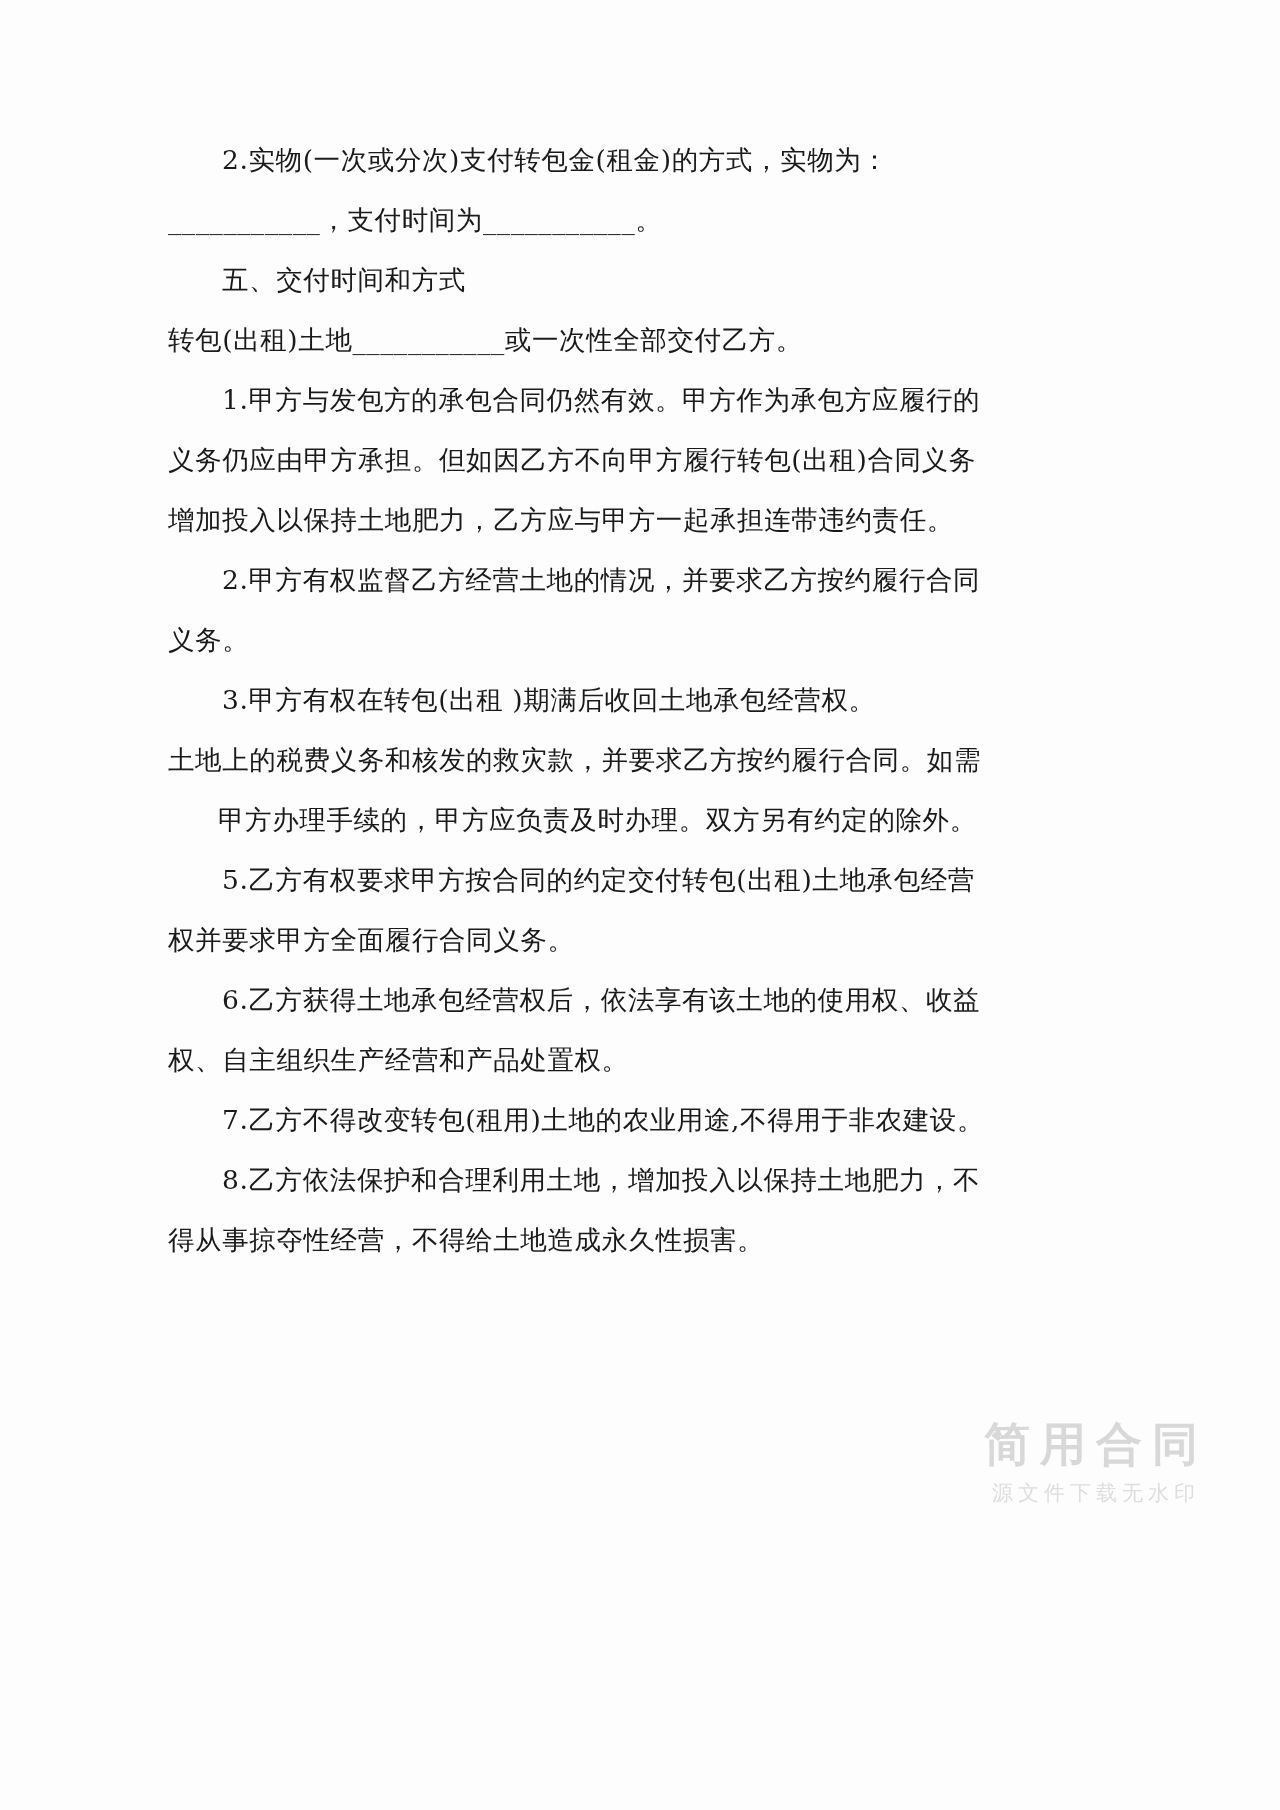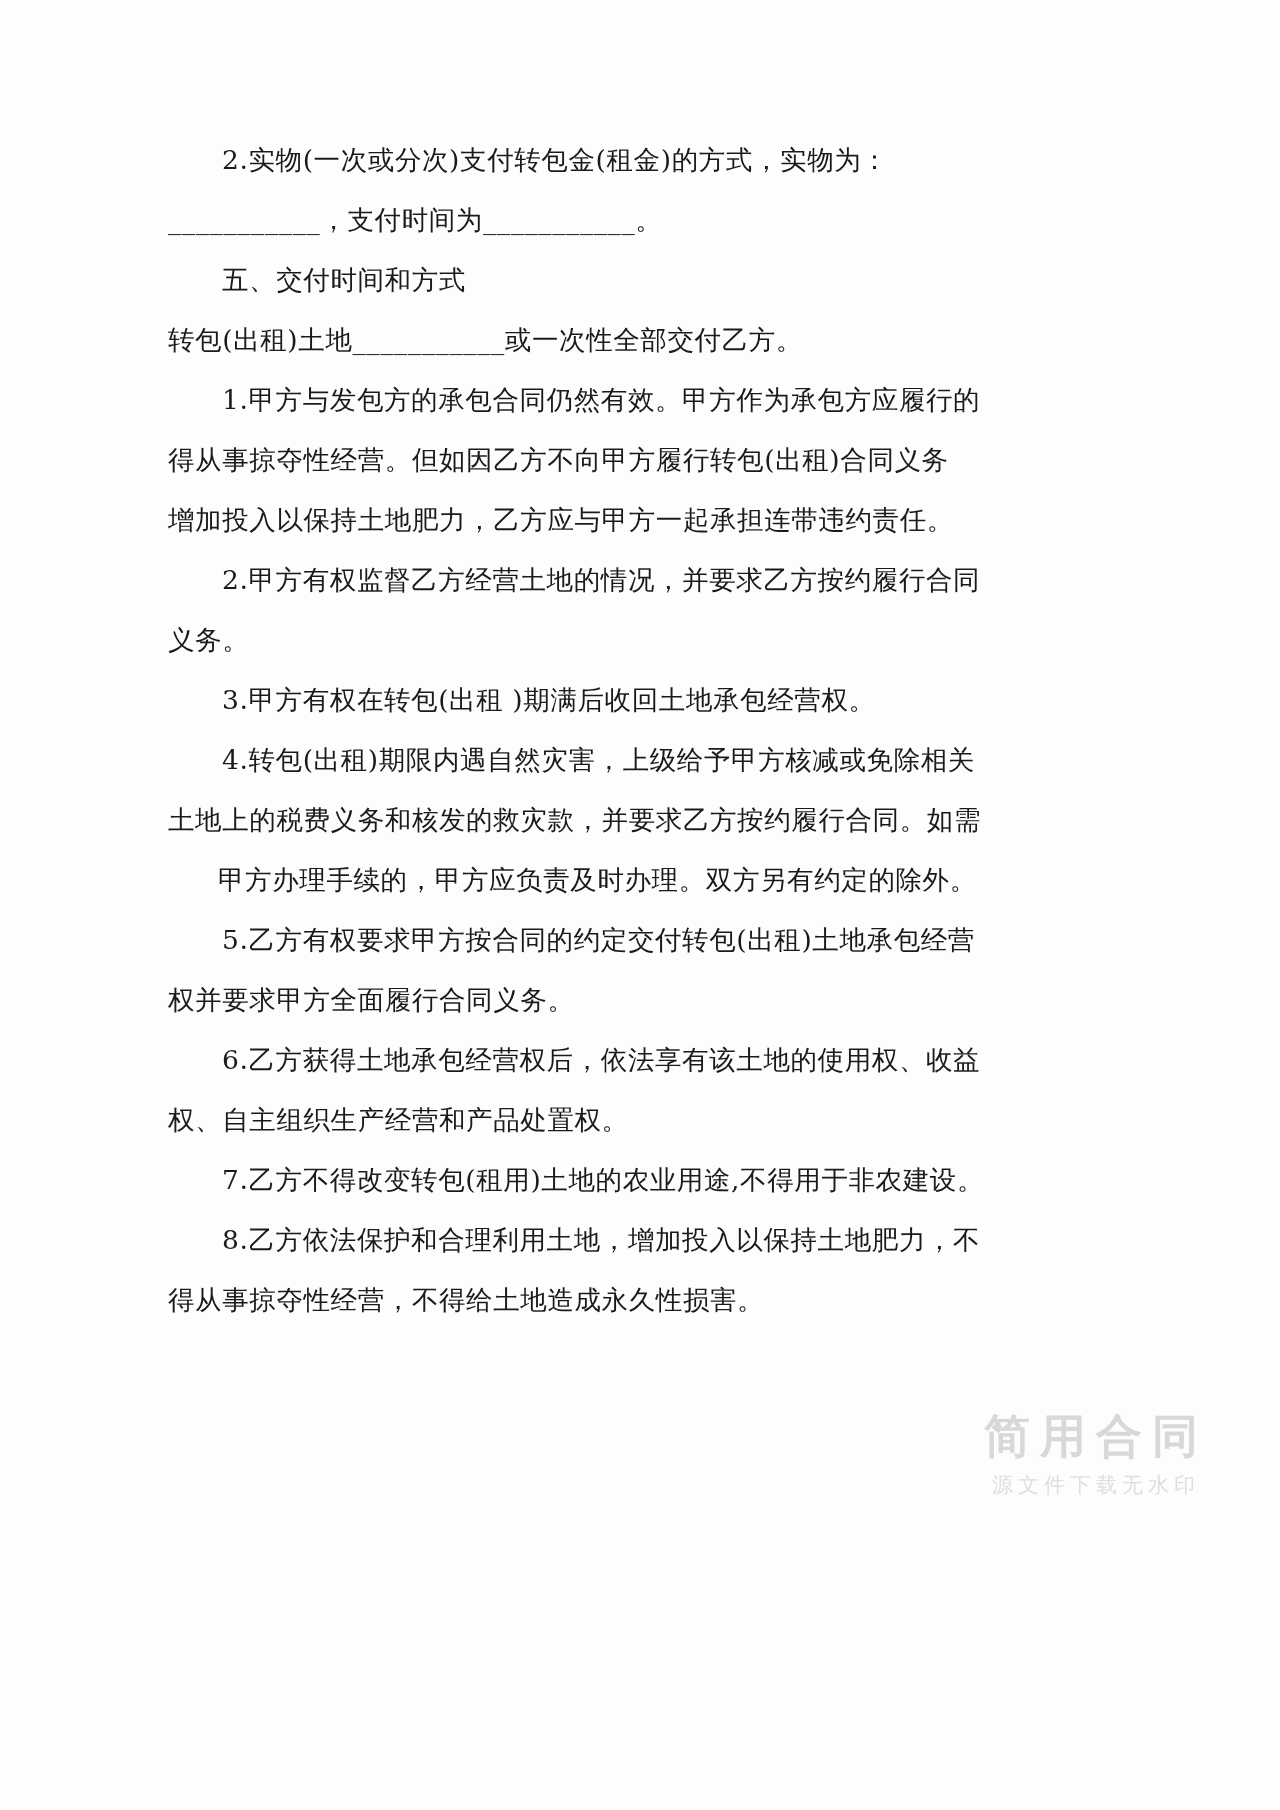--- a/index.html
+++ b/index.html
@@ -43,21 +43,21 @@
   .line.indent {
     text-indent: 54px;
   }
   .line.indent-sm {
     text-indent: 50px;
   }
   
   .watermark {
     position: absolute;
     right: 72px;
-    bottom: 308px;
+    bottom: 300px;
     text-align: center;
     color: #dcdcdc;
     user-select: none;
     pointer-events: none;
   }
   .watermark .wm-main {
     font-family: "DejaVu Sans", "Liberation Sans", sans-serif;
     font-size: 46px;
     font-weight: bold;
     letter-spacing: 10px;
@@ -78,26 +78,25 @@
 
 <div class="page">
   <div class="sheet"></div>
 
   <div class="content">
     <div class="line indent">2.实物(一次或分次)支付转包金(租金)的方式，实物为：</div>
     <div class="line">___________，支付时间为___________。</div>
     <div class="line indent">五、交付时间和方式</div>
     <div class="line">转包(出租)土地___________或一次性全部交付乙方。</div>
     <div class="line indent">1.甲方与发包方的承包合同仍然有效。甲方作为承包方应履行的</div>
-    <div class="line">得从事掠夺性经营。但如因乙方不向甲方履行转包(出租)合同义务</div>
+    <div class="line">义务仍应由甲方承担。但如因乙方不向甲方履行转包(出租)合同义务</div>
     <div class="line">增加投入以保持土地肥力，乙方应与甲方一起承担连带违约责任。</div>
     <div class="line indent">2.甲方有权监督乙方经营土地的情况，并要求乙方按约履行合同</div>
     <div class="line">义务。</div>
     <div class="line indent">3.甲方有权在转包(出租 )期满后收回土地承包经营权。</div>
-    <div class="line indent">4.转包(出租)期限内遇自然灾害，上级给予甲方核减或免除相关</div>
     <div class="line">土地上的税费义务和核发的救灾款，并要求乙方按约履行合同。如需</div>
     <div class="line indent-sm">甲方办理手续的，甲方应负责及时办理。双方另有约定的除外。</div>
     <div class="line indent">5.乙方有权要求甲方按合同的约定交付转包(出租)土地承包经营</div>
     <div class="line">权并要求甲方全面履行合同义务。</div>
     <div class="line indent">6.乙方获得土地承包经营权后，依法享有该土地的使用权、收益</div>
     <div class="line">权、自主组织生产经营和产品处置权。</div>
     <div class="line indent">7.乙方不得改变转包(租用)土地的农业用途,不得用于非农建设。</div>
     <div class="line indent">8.乙方依法保护和合理利用土地，增加投入以保持土地肥力，不</div>
     <div class="line">得从事掠夺性经营，不得给土地造成永久性损害。</div>
   </div>

